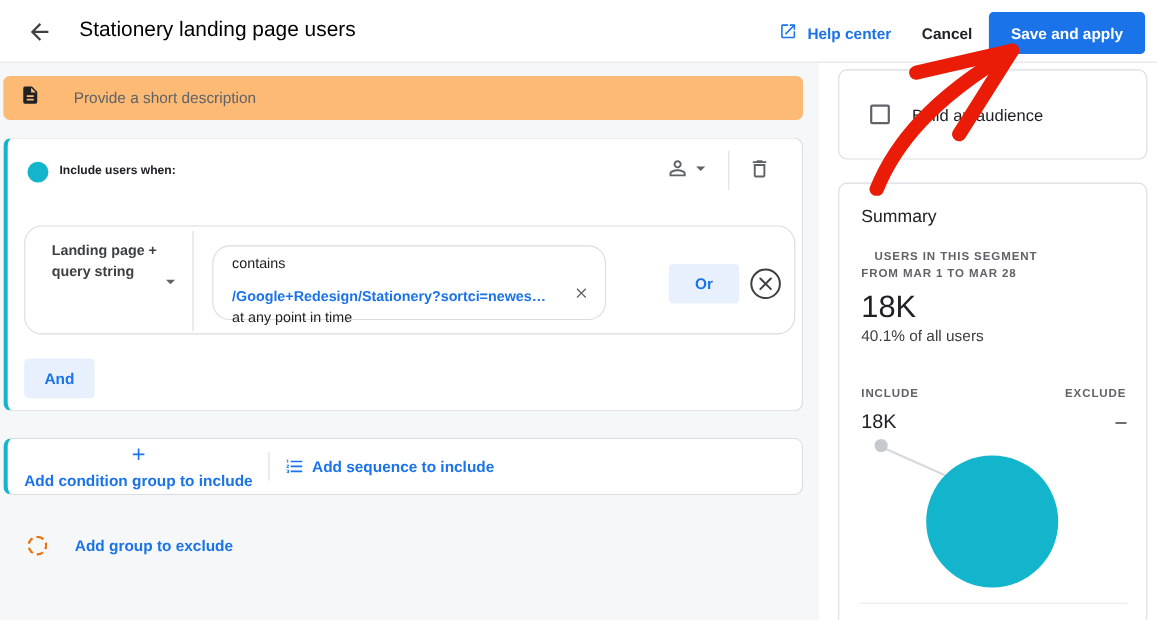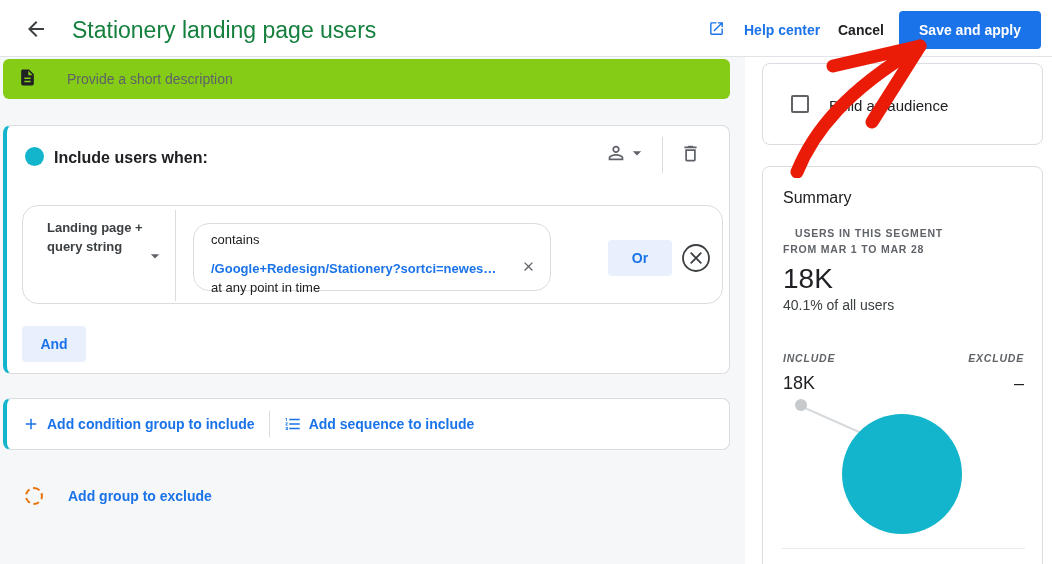--- a/index.html
+++ b/index.html
@@ -4,70 +4,70 @@
 <style>
   * { box-sizing: border-box; }
   body { margin: 0; }
   .screen {
     position: relative; width: 1052px; height: 564px; overflow: hidden;
     background: #ffffff; font-family: "Liberation Sans", sans-serif; color: #202124;
   }
   
   .appbar { position: absolute; top:0; left:0; width:1052px; height:57px; background:#fff; border-bottom:1px solid #e0e3e7; z-index:2; }
   .back-btn { position:absolute; left:24px; top:17px; width:24px; height:24px; cursor:pointer; }
-  .page-title { position:absolute; left:72px; top:17px; font-size:23px; color:#15803d; white-space:nowrap; }
-  .help-link { position:absolute; left:708px; top:20px; display:flex; align-items:center; gap:19px; color:#1a73e8; font-size:14px; font-weight:600; cursor:pointer; }
+  .page-title { position:absolute; left:72px; top:17px; font-size:19px; color:#000000; white-space:nowrap; }
+  .help-link { position:absolute; left:708px; top:20px; display:flex; align-items:center; gap:9px; color:#1a73e8; font-size:14px; font-weight:600; cursor:pointer; }
   .cancel-btn { position:absolute; left:832px; top:21px; font-size:14px; font-weight:600; color:#202124; cursor:pointer; background:none; border:none; font-family:inherit; }
   .save-btn { position:absolute; left:899px; top:11px; width:142px; height:38px; background:#1a73e8; color:#fff; border:none; border-radius:4px; font-size:14px; font-weight:bold; font-family:inherit; cursor:pointer; }
   
   .left-pane { position:absolute; left:0; top:57px; width:745px; height:507px; background:#f6f7f9; }
-  .desc-bar { position:absolute; left:3px; top:2px; width:727px; height:40px; background:#84cc16; border-radius:6px; display:flex; align-items:center; cursor:text; }
+  .desc-bar { position:absolute; left:3px; top:12px; width:727px; height:40px; background:#fdba74; border-radius:6px; display:flex; align-items:center; cursor:text; }
   .desc-bar .doc-ic { margin-left:15px; }
   .desc-placeholder { margin-left:30px; font-size:14px; color:#5f6368; }
   .card { position:absolute; background:#fff; border:1px solid #dadce0; border-left:4px solid #12b5cb; border-radius:8px; }
   .include-card { left:3px; top:68px; width:727px; height:249px; }
   .inc-dot { position:absolute; left:18px; top:21px; width:19px; height:19px; border-radius:50%; background:#12b5cb; }
-  .inc-title { position:absolute; left:47px; top:23px; font-size:16px; font-weight:600; }
+  .inc-title { position:absolute; left:47px; top:23px; font-size:11px; font-weight:600; }
   .scope-btn { position:absolute; right:82px; top:16px; display:flex; align-items:center; cursor:pointer; }
   .hdr-divider { position:absolute; right:66px; top:11px; width:1px; height:36px; background:#dadce0; }
   .trash-btn { position:absolute; right:28px; top:17px; cursor:pointer; }
   .cond-box { position:absolute; left:15px; top:79px; width:701px; height:99px; border:1px solid #dadce0; border-radius:16px; background:#fff; }
   .dim-select { position:absolute; left:0; top:0; width:152px; height:99px; cursor:pointer; }
   .dim-label { position:absolute; left:24px; top:12px; width:98px; font-size:13px; font-weight:600; color:#3c4043; line-height:19px; }
   .dim-caret { position:absolute; left:122px; top:40px; }
   .dim-divider { position:absolute; left:152px; top:4px; width:1px; height:91px; background:#dadce0; }
   .value-chip { position:absolute; left:170px; top:17px; width:358px; height:68px; border:1px solid #dadce0; border-radius:16px; padding:6px 14px 6px 17px; }
   .chip-line { font-size:13px; line-height:19px; color:#202124; white-space:nowrap; }
   .chip-value-row { display:flex; align-items:center; justify-content:space-between;margin-top:10px; }
   .chip-value { font-size:13px; line-height:19px; font-weight:600; color:#1a73e8; white-space:nowrap; }
   .chip-x { cursor:pointer; margin-left:6px; }
   .pill-btn { position:absolute; background:#e8f0fe; color:#1a73e8; font-size:14px; font-weight:600; border:none; border-radius:4px; width:64px; height:36px; font-family:inherit; cursor:pointer; }
   .or-btn { left:585px; top:34px; }
   .cond-remove { position:absolute; left:658px; top:37px; width:30px; height:30px; cursor:pointer; }
   .and-btn { left:15px; top:200px; }
   .addgrp-card { left:3px; top:341px; width:727px; height:52px; display:flex; align-items:center; }
   .add-link { display:flex; align-items:center; gap:7px; color:#1a73e8; font-size:14px; font-weight:600; cursor:pointer; }
-  .add-cond { margin-left:15px; }
+  .add-cond { margin-left:15px;flex-direction:column; }
   .vlink-divider { width:1px; height:26px; background:#dadce0; margin:0 14px; }
   .exclude-row { position:absolute; left:25px; top:430px; display:flex; align-items:center; gap:25px; cursor:pointer; }
   .dashed-circle { width:18px; height:18px; border:2px dashed #e8710a; border-radius:50%; }
   .exclude-label { color:#1a73e8; font-size:14px; font-weight:600; }
   
   .right-pane { position:absolute; left:745px; top:57px; width:307px; height:507px; background:#fff; }
   .rcard { position:absolute; background:#fff; border:1px solid #dadce0; border-radius:8px; }
   .audience-card { left:17px; top:6px; width:281px; height:82px; }
   .checkbox { position:absolute; left:28px; top:31px; width:18px; height:18px; border:2px solid #5f6368; border-radius:2px; cursor:pointer; }
   .audience-label { position:absolute; left:66px; top:33px; font-size:15px; }
   .summary-card { left:17px; top:109px; width:281px; height:470px; }
   .summary-title { position:absolute; left:20px; top:22px; font-size:16px; }
   .overline { position:absolute; left:20px; font-size:10.5px; font-weight:bold; letter-spacing:0.8px; color:#5f6368; }
   .ov1 { top:60px;padding-left:12px; } .ov2 { top:76px; }
   .users-big { position:absolute; left:20px; top:96px; font-size:28px; color:#202124; }
   .users-pct { position:absolute; left:20px; top:130px; font-size:14px; color:#3c4043; }
-  .ie-label { position:absolute; top:185px; font-size:10.5px; font-weight:bold; letter-spacing:0.8px; color:#5f6368;font-style:italic; }
+  .ie-label { position:absolute; top:185px; font-size:10.5px; font-weight:bold; letter-spacing:0.8px; color:#5f6368; }
   .inc-l { left:20px; } .exc-l { right:18px; }
   .ie-value { position:absolute; top:206px; font-size:18px; color:#202124; }
   .inc-v { left:20px; } .exc-v { right:18px; }
   .pie-svg { position:absolute; left:0; top:225px; }
   .summary-divider { position:absolute; left:19px; top:381px; width:243px; height:1px; background:#e8eaed; }
   
   .annotation-arrow { position:absolute; left:770px; top:28px; z-index:10; pointer-events:none; }
 </style>
 </head>
 <body>

